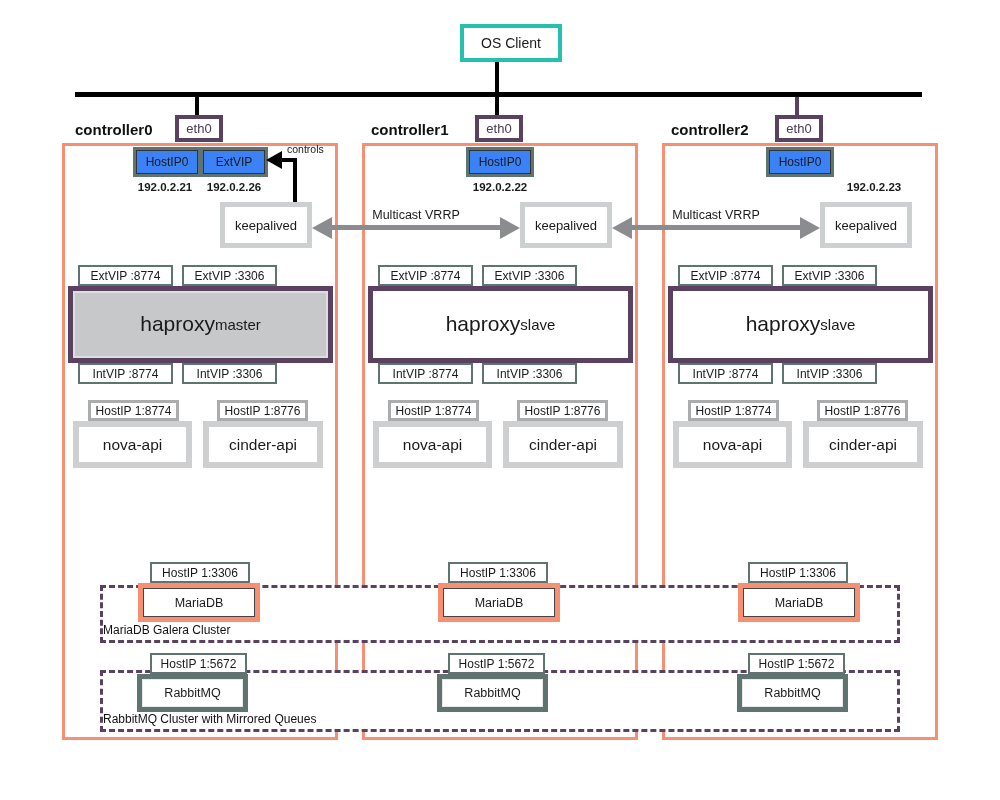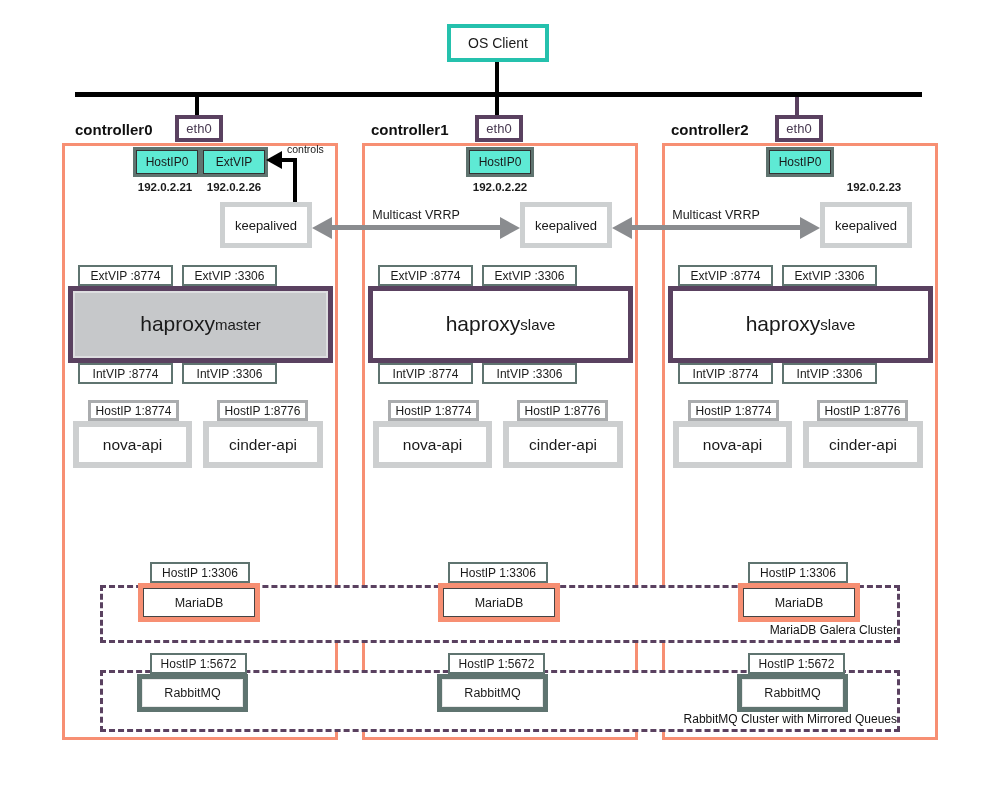--- a/index.html
+++ b/index.html
@@ -5,50 +5,50 @@
   html,body{margin:0;padding:0;background:#fff;}
   #canvas{position:relative;width:1000px;height:800px;background:#fff;overflow:hidden;
           font-family:"Liberation Sans",sans-serif;color:#1a1a1a;}
   .abs{position:absolute;box-sizing:border-box;}
   .box{background:#fff;display:flex;align-items:center;justify-content:center;text-align:center;}
   .teal-box{border:4px solid var(--teal);font-size:14px;}
   .eth-box{border:4px solid var(--purple);font-size:13px;color:#473850;align-items:center;}
   .ctrl-label{font-size:15px;font-weight:bold;color:#111;}
   .ctrl-box{border:3px solid var(--salmon);background:transparent;}
   .hostip-group{background:var(--slate);display:flex;gap:5px;padding:3px;}
-  .hostip-cell{background:#5eead4;border:1px solid #333;flex:1;display:flex;align-items:center;justify-content:center;font-size:12px;}
+  .hostip-cell{background:#3b82f6;border:1px solid #333;flex:1;display:flex;align-items:center;justify-content:center;font-size:12px;}
   .ip{font-size:11.5px;text-align:center;font-weight:bold;}
   .keep-box{border:5px solid var(--light_gray);font-size:13px;}
   .plabel{border:2px solid var(--slate);font-size:12px;}
   .glabel{border:3px solid var(--mid_gray);font-size:12px;}
   .api-box{border:6px solid #cdcfd0;font-size:15.5px;}
   .haproxy{border:5px solid var(--purple);flex-direction:row;line-height:1.05;}
   .haproxy .t{font-size:21px;}
   .haproxy .r{font-size:15px;}
   .haproxy.master{background:var(--haproxy_fill);box-shadow:inset 0 0 0 2px #dddee0;}
   .mariadb{border:5px solid var(--salmon);box-shadow:inset 0 0 0 1px #444;font-size:12.5px;}
   .rabbit{border:5px solid var(--slate);box-shadow:inset 0 0 0 1px #e9e9e9;font-size:12.5px;}
   .dashed-box{border:3px dashed var(--purple);background:#fff;}
-  .caption{position:absolute;left:0;right:0;bottom:3px;text-align:right;font-size:12px;color:#111;}
+  .caption{position:absolute;left:0;right:0;bottom:3px;text-align:left;font-size:12px;color:#111;}
   .blackbar{background:#000;}
   .purplebar{background:var(--purple);}
   .vrrp-bar{position:absolute;left:18px;right:18px;top:8px;height:5px;background:var(--arrow_gray);}
   .tri{width:0;height:0;position:absolute;}
   .tri-left{left:0;top:0;border-top:11px solid transparent;border-bottom:11px solid transparent;border-right:20px solid var(--arrow_gray);}
   .tri-right{right:0;top:0;border-top:11px solid transparent;border-bottom:11px solid transparent;border-left:20px solid var(--arrow_gray);}
   .vrrp-label{font-size:12.5px;text-align:center;}
   .ctl-tri{width:0;height:0;border-top:9px solid transparent;border-bottom:9px solid transparent;border-right:16px solid #000;}
   .small{font-size:10.5px;}
 </style>
 </head>
 <body>
 
 <div id="canvas">
 
-  <div class="abs box teal-box" style="left:447px;top:24px;width:102px;height:38px;">
+  <div class="abs box teal-box" style="left:460px;top:24px;width:102px;height:38px;">
     <span>OS Client</span>
   </div>
   <div class="abs blackbar" style="left:495px;top:62px;width:4px;height:30px;"></div>
   <div class="abs blackbar" style="left:75px;top:92px;width:847px;height:5px;"></div>
 
   <div class="abs blackbar" style="left:195px;top:97px;width:4px;height:19px;"></div>
   <div class="abs blackbar" style="left:495px;top:97px;width:4px;height:19px;"></div>
   <div class="abs purplebar" style="left:795px;top:97px;width:4px;height:19px;"></div>
 
   <div class="abs ctrl-label" style="left:75px;top:121px;">controller0</div>

